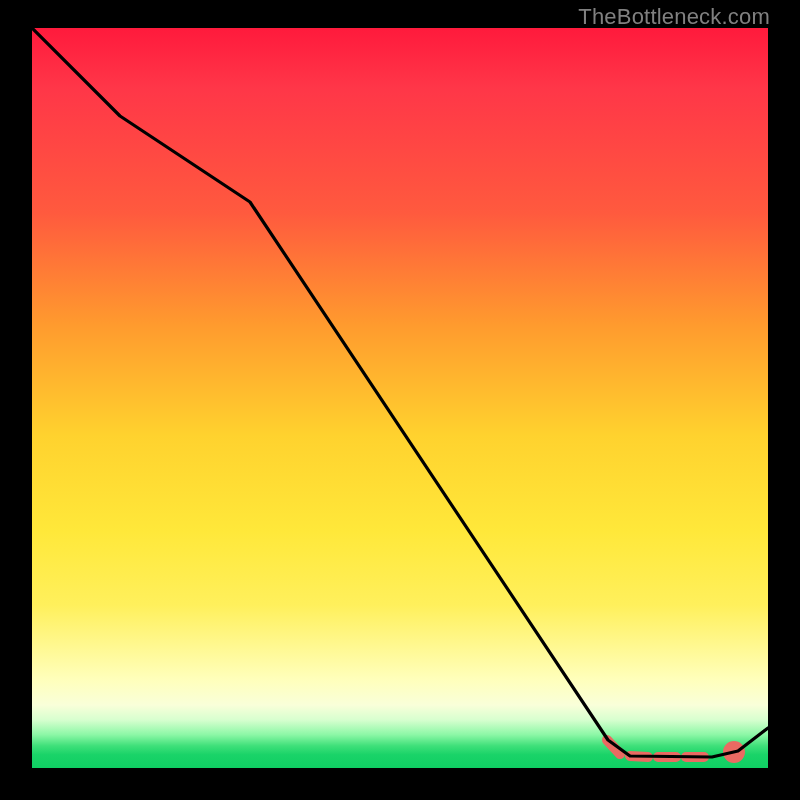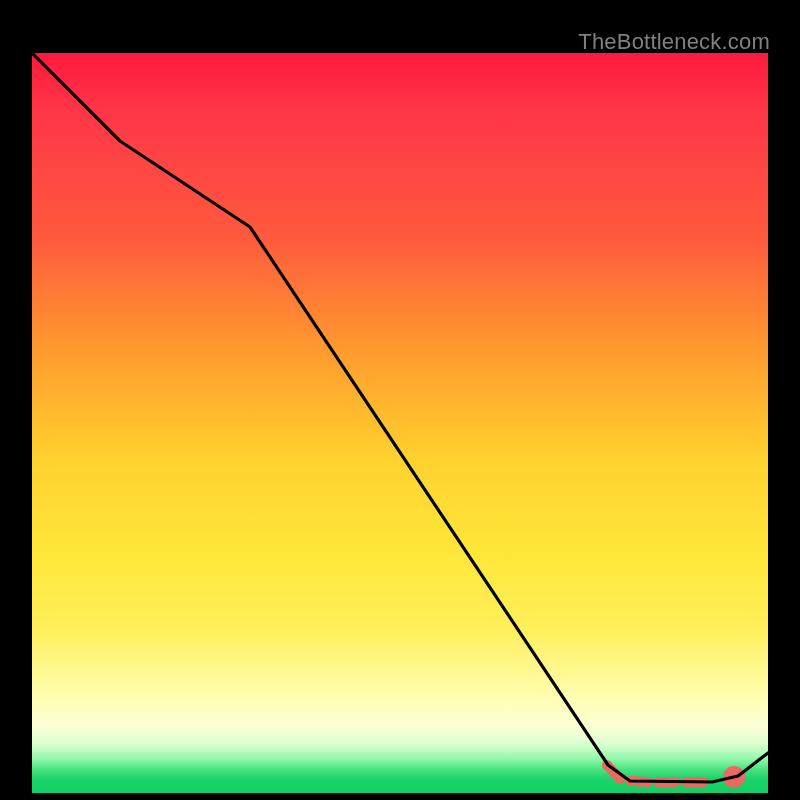--- a/index.html
+++ b/index.html
@@ -9,21 +9,20 @@
     height: 800px;
     background: #000;
     overflow: hidden;
     font-family: Arial, Helvetica, sans-serif;
   }
   .frame {
     position: absolute;
     left: 0; top: 0;
     width: 800px; height: 712px;
     background: #000;
-    margin-top: 25px;
   }
   .plot {
     position: absolute;
     left: 32px;
     top: 28px;
     width: 736px;
     height: 740px;
     
     background: linear-gradient(to bottom,
       #ff1a3c 0%,

